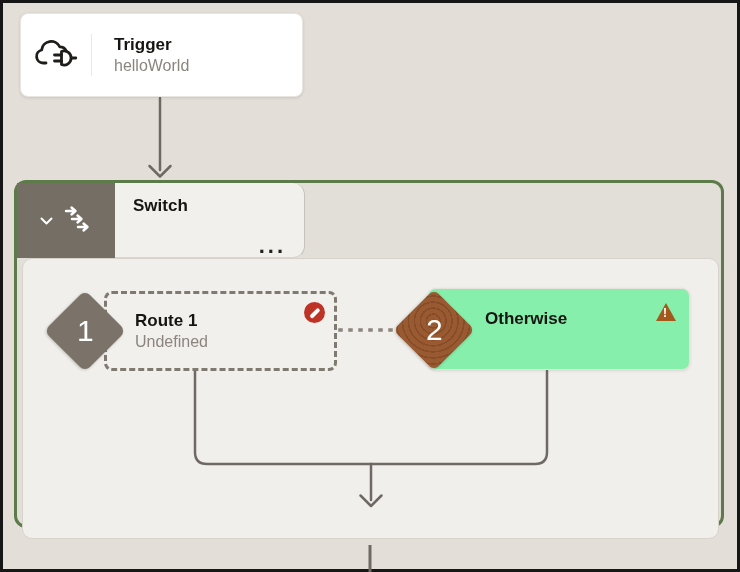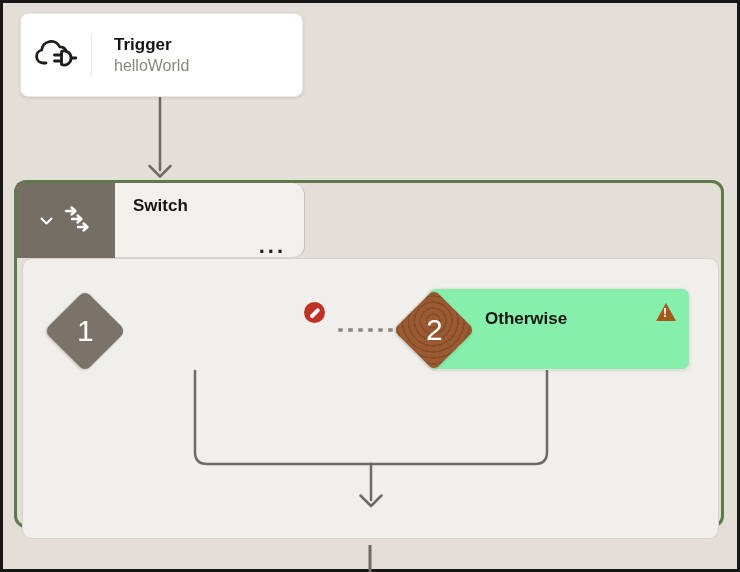--- a/index.html
+++ b/index.html
@@ -178,20 +178,24 @@
         </svg>
       </span>
     </div>
     <div class="scope-tab">
       <div class="node-title">Switch</div>
       <div class="scope-menu">...</div>
     </div>
     <div class="scope-body"></div>
   </div>
 
+  <div class="route1-node">
+    <div class="node-title">Route 1</div>
+    <div class="node-sub">Undefined</div>
+  </div>
   <div class="diamond diamond-1">
     <span class="diamond-num">1</span>
   </div>
   <div class="error-badge" title=""></div>
 
   <div class="otherwise-node">
     <div class="node-title">Otherwise</div>
   </div>
   <div class="diamond diamond-2">
     <span class="diamond-num">2</span>

